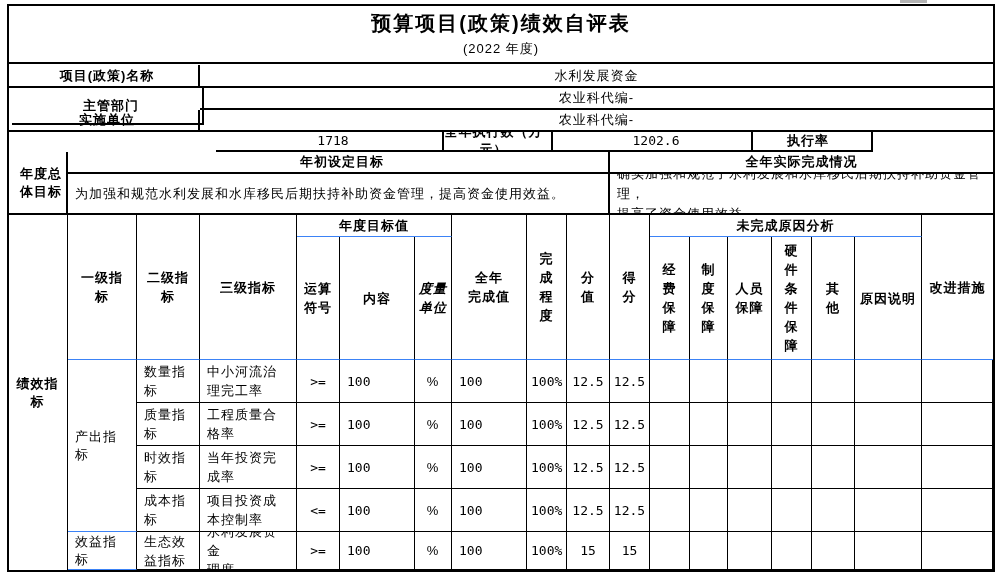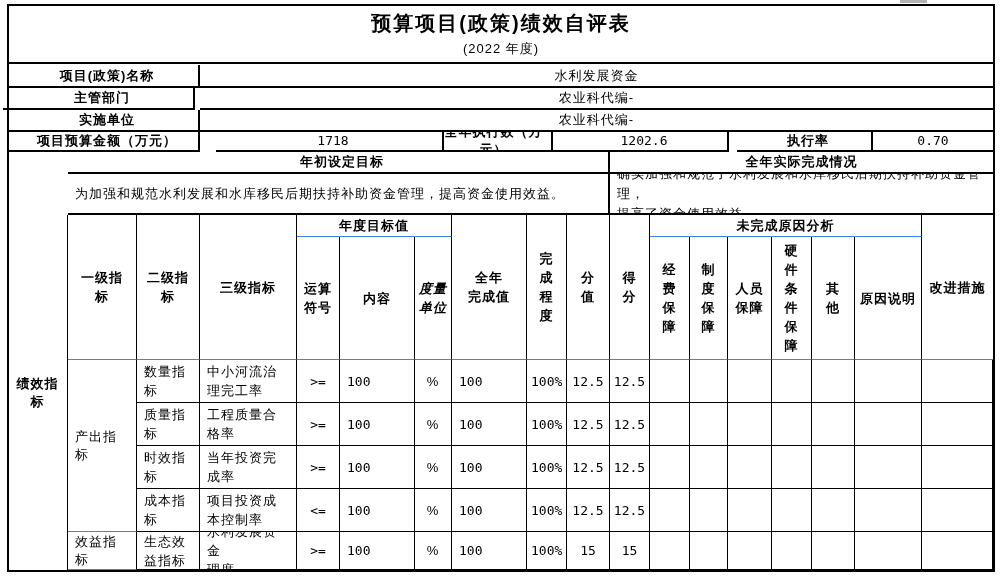--- a/index.html
+++ b/index.html
@@ -51,33 +51,33 @@
   <div class="artifact"></div>
 
   <div class="titleblock">
     <div class="maintitle">预算项目(政策)绩效自评表</div>
     <div class="subtitle">(2022 年度)</div>
   </div>
 
   <div class="cell b br2 bb2" style="left:8px;top:65px;width:192px;height:23px;">项目(政策)名称</div>
   <div class="cell bb2" style="left:200px;top:65px;width:793px;height:23px;">水利发展资金</div>
 
-  <div class="cell b br2 bb2" style="left:3px;top:88px;width:192px;height:22px;">主管部门</div>
+  <div class="cell b br2 bb2" style="left:12px;top:88px;width:192px;height:37px;">主管部门</div>
   <div class="cell bb2" style="left:200px;top:88px;width:793px;height:22px;">农业科代编-</div>
 
   <div class="cell b br2 bb2" style="left:8px;top:110px;width:192px;height:22px;">实施单位</div>
   <div class="cell bb2" style="left:200px;top:110px;width:793px;height:22px;">农业科代编-</div>
 
-  <div class="cell b br2 bb2" style="left:8px;top:132px;width:192px;height:20px;">项目预算金额（万元）</div>
   <div class="cell num br2 bb2" style="left:216px;top:132px;width:228px;height:20px;">1718</div>
   <div class="cell b br2 bb2" style="left:428px;top:132px;width:125px;height:20px;">全年执行数（万元）</div>
-  <div class="cell num br2 bb2" style="left:553px;top:132px;width:176px;height:20px;">1202.6</div>
+  <div class="cell num br2 bb2" style="left:553px;top:132px;width:200px;height:20px;">1202.6</div>
   <div class="cell b br2 bb2" style="left:737px;top:132px;width:136px;height:20px;">执行率</div>
-  <div class="cell num bb2" style="left:873px;top:132px;width:120px;height:20px;">0.70</div>
-
+
+  <div class="cell b br2 bb2" style="left:8px;top:152px;width:60px;height:63px;">年度总
+体目标</div>
   <div class="cell b br2 bb2" style="left:68px;top:152px;width:542px;height:22px;">年初设定目标</div>
   <div class="cell lft br2 bb2" style="left:68px;top:174px;width:542px;height:41px;line-height:20px;">为加强和规范水利发展和水库移民后期扶持补助资金管理，提高资金使用效益。</div>
   <div class="cell b bb2" style="left:610px;top:152px;width:383px;height:22px;">全年实际完成情况</div>
   <div class="cell lft bb2" style="left:610px;top:174px;width:383px;height:41px;line-height:20px;">确实加强和规范了水利发展和水库移民后期扶持补助资金管理，
 提高了资金使用效益。</div>
 
   <div class="cell b br1" style="left:8px;top:215px;width:60px;height:355px;">绩效指
 标</div>
 
   <div class="cell b hdr br1 bb1" style="left:68px;top:215px;width:69px;height:145px;">一级指

